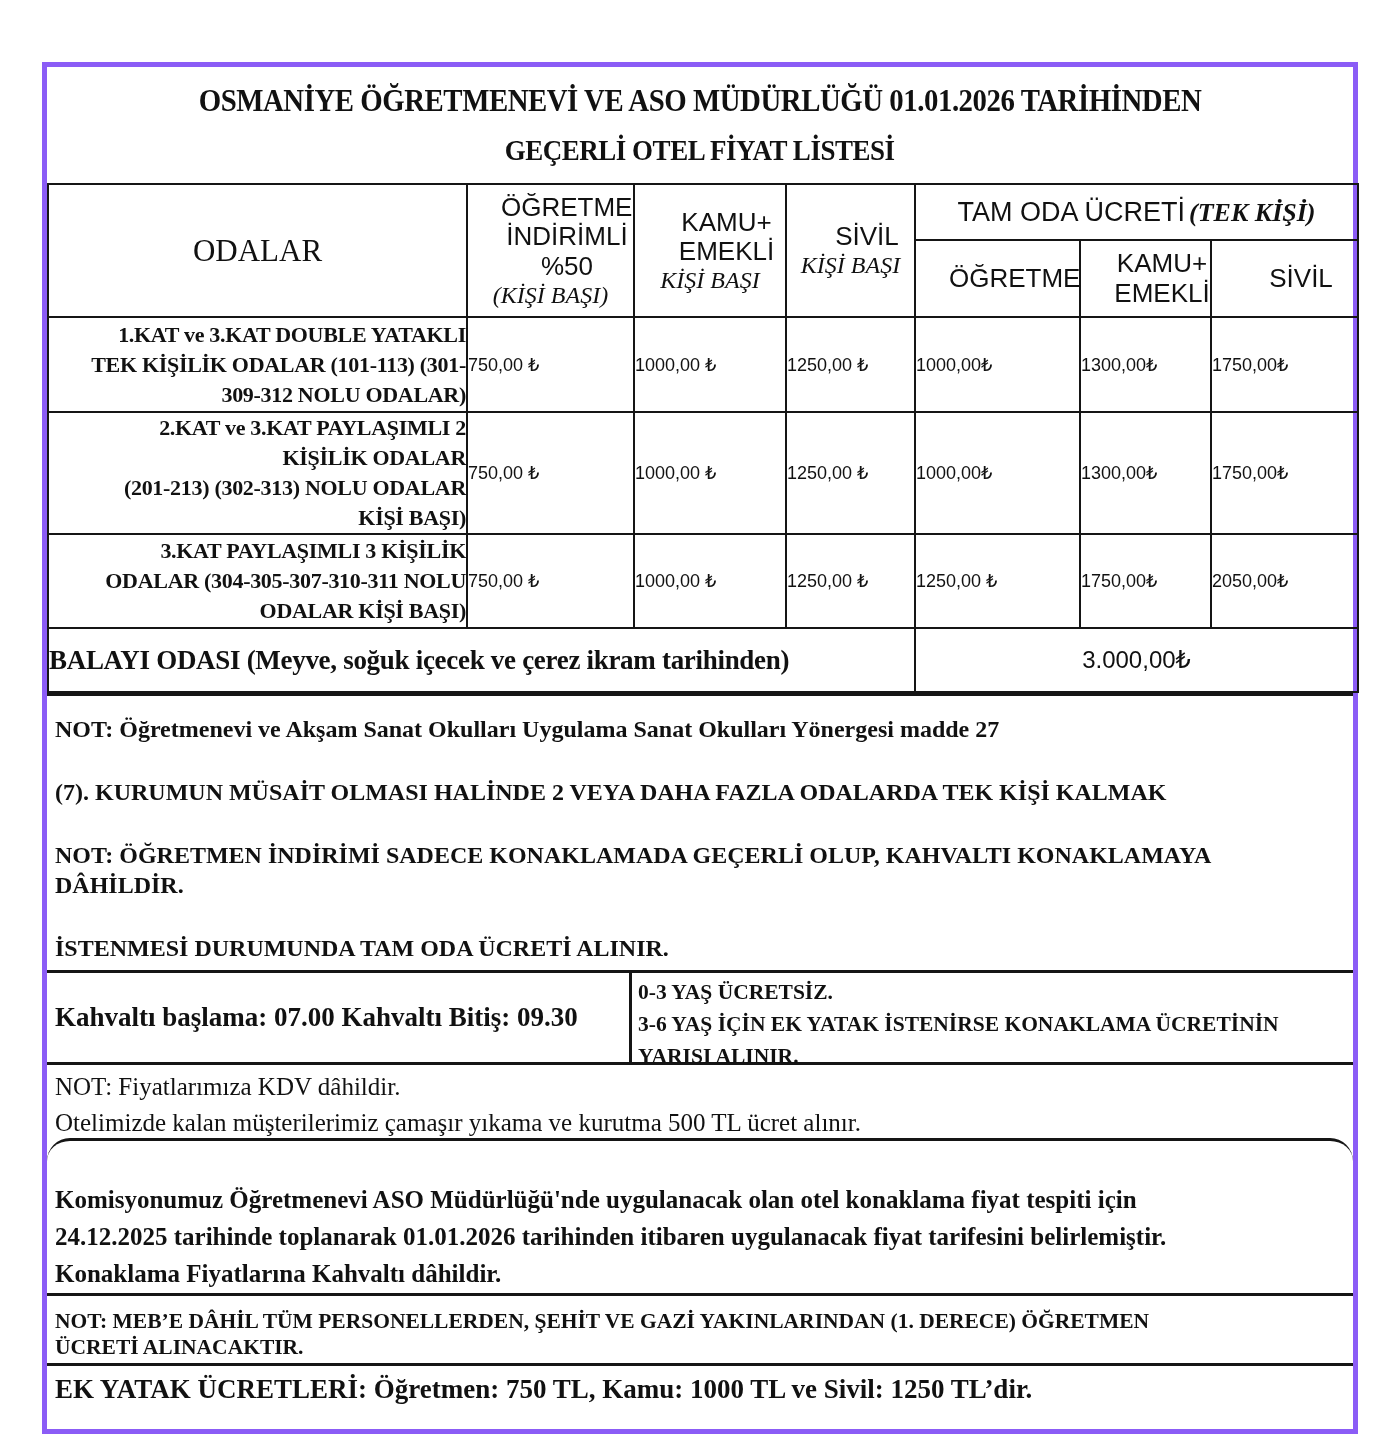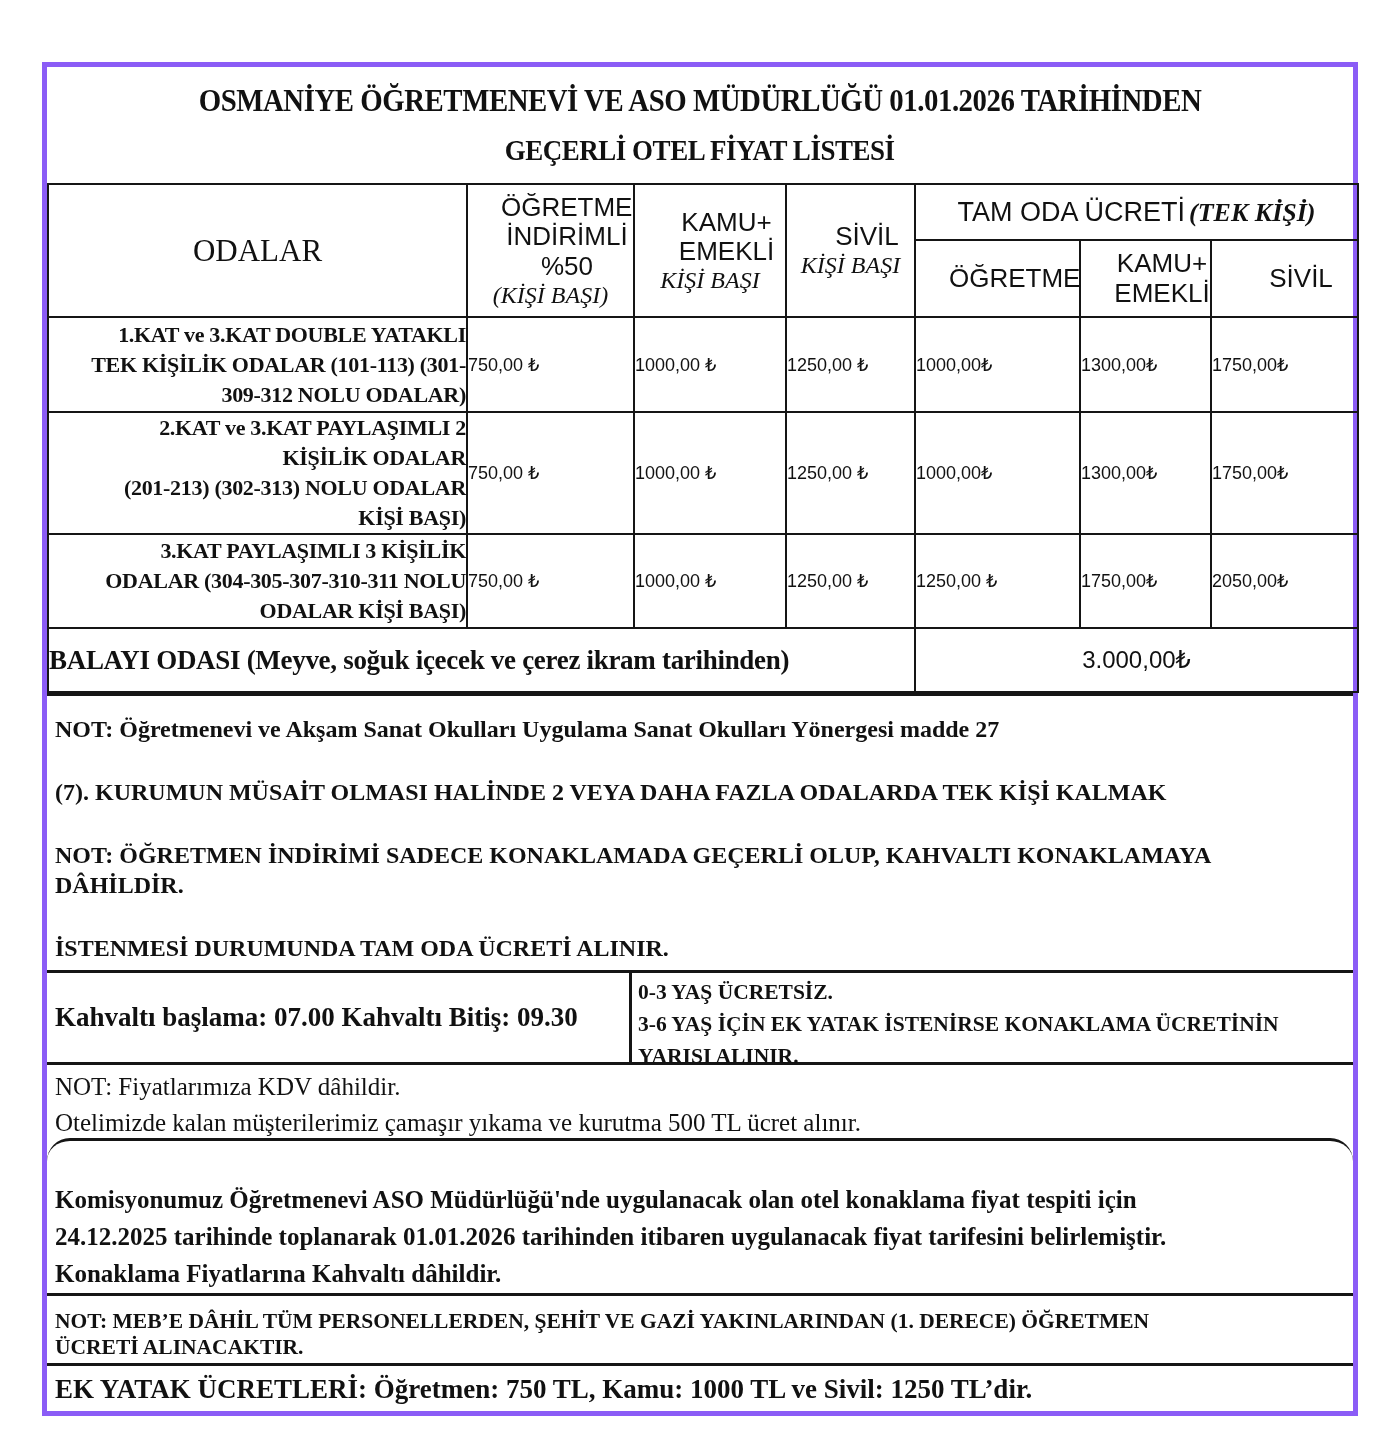--- a/index.html
+++ b/index.html
@@ -29,21 +29,21 @@
   
   .box{border-top:3px solid #151515;box-sizing:border-box;}
   .note-block{height:277px;padding:18px 8px 0 8px;font-weight:bold;font-size:24px;}
   .note-p{margin:0 0 33px 0;line-height:30px;white-space:pre-line;}
   .bf-row{height:92px;display:flex;}
   .bf-left{width:585px;display:flex;align-items:center;padding-left:8px;box-sizing:border-box;font-weight:bold;font-size:27px;border-right:3px solid #151515;}
   .bf-right{flex:1;padding:3px 6px;font-weight:bold;font-size:21.5px;line-height:32px;white-space:pre-line;box-sizing:border-box;}
   .kdv-block{height:76px;padding:4px 8px 0 8px;font-weight:normal;font-size:25px;line-height:36px;white-space:pre-line;}
   .komisyon-block{height:155px;padding:40px 8px 0 8px;font-weight:bold;font-size:25px;line-height:37px;white-space:pre-line;box-sizing:border-box;border-radius:23px;}
   .meb-block{height:70px;padding:12px 8px 0 8px;font-weight:bold;font-size:21.5px;line-height:26px;white-space:pre-line;box-sizing:border-box;}
-  .ekyatak-block{height:48px;padding:8px 8px 0 8px;font-weight:bold;font-size:27px;box-sizing:border-box;}
+  .ekyatak-block{height:66px;padding:8px 8px 0 8px;font-weight:bold;font-size:27px;box-sizing:border-box;}
 </style>
 </head>
 <body>
 
 <div class="doc">
 
   <div class="title-block">
     <div class="title-line">OSMANİYE ÖĞRETMENEVİ VE ASO MÜDÜRLÜĞÜ 01.01.2026 TARİHİNDEN</div>
     <div class="title-line title-line2">GEÇERLİ OTEL FİYAT LİSTESİ</div>
   </div>

